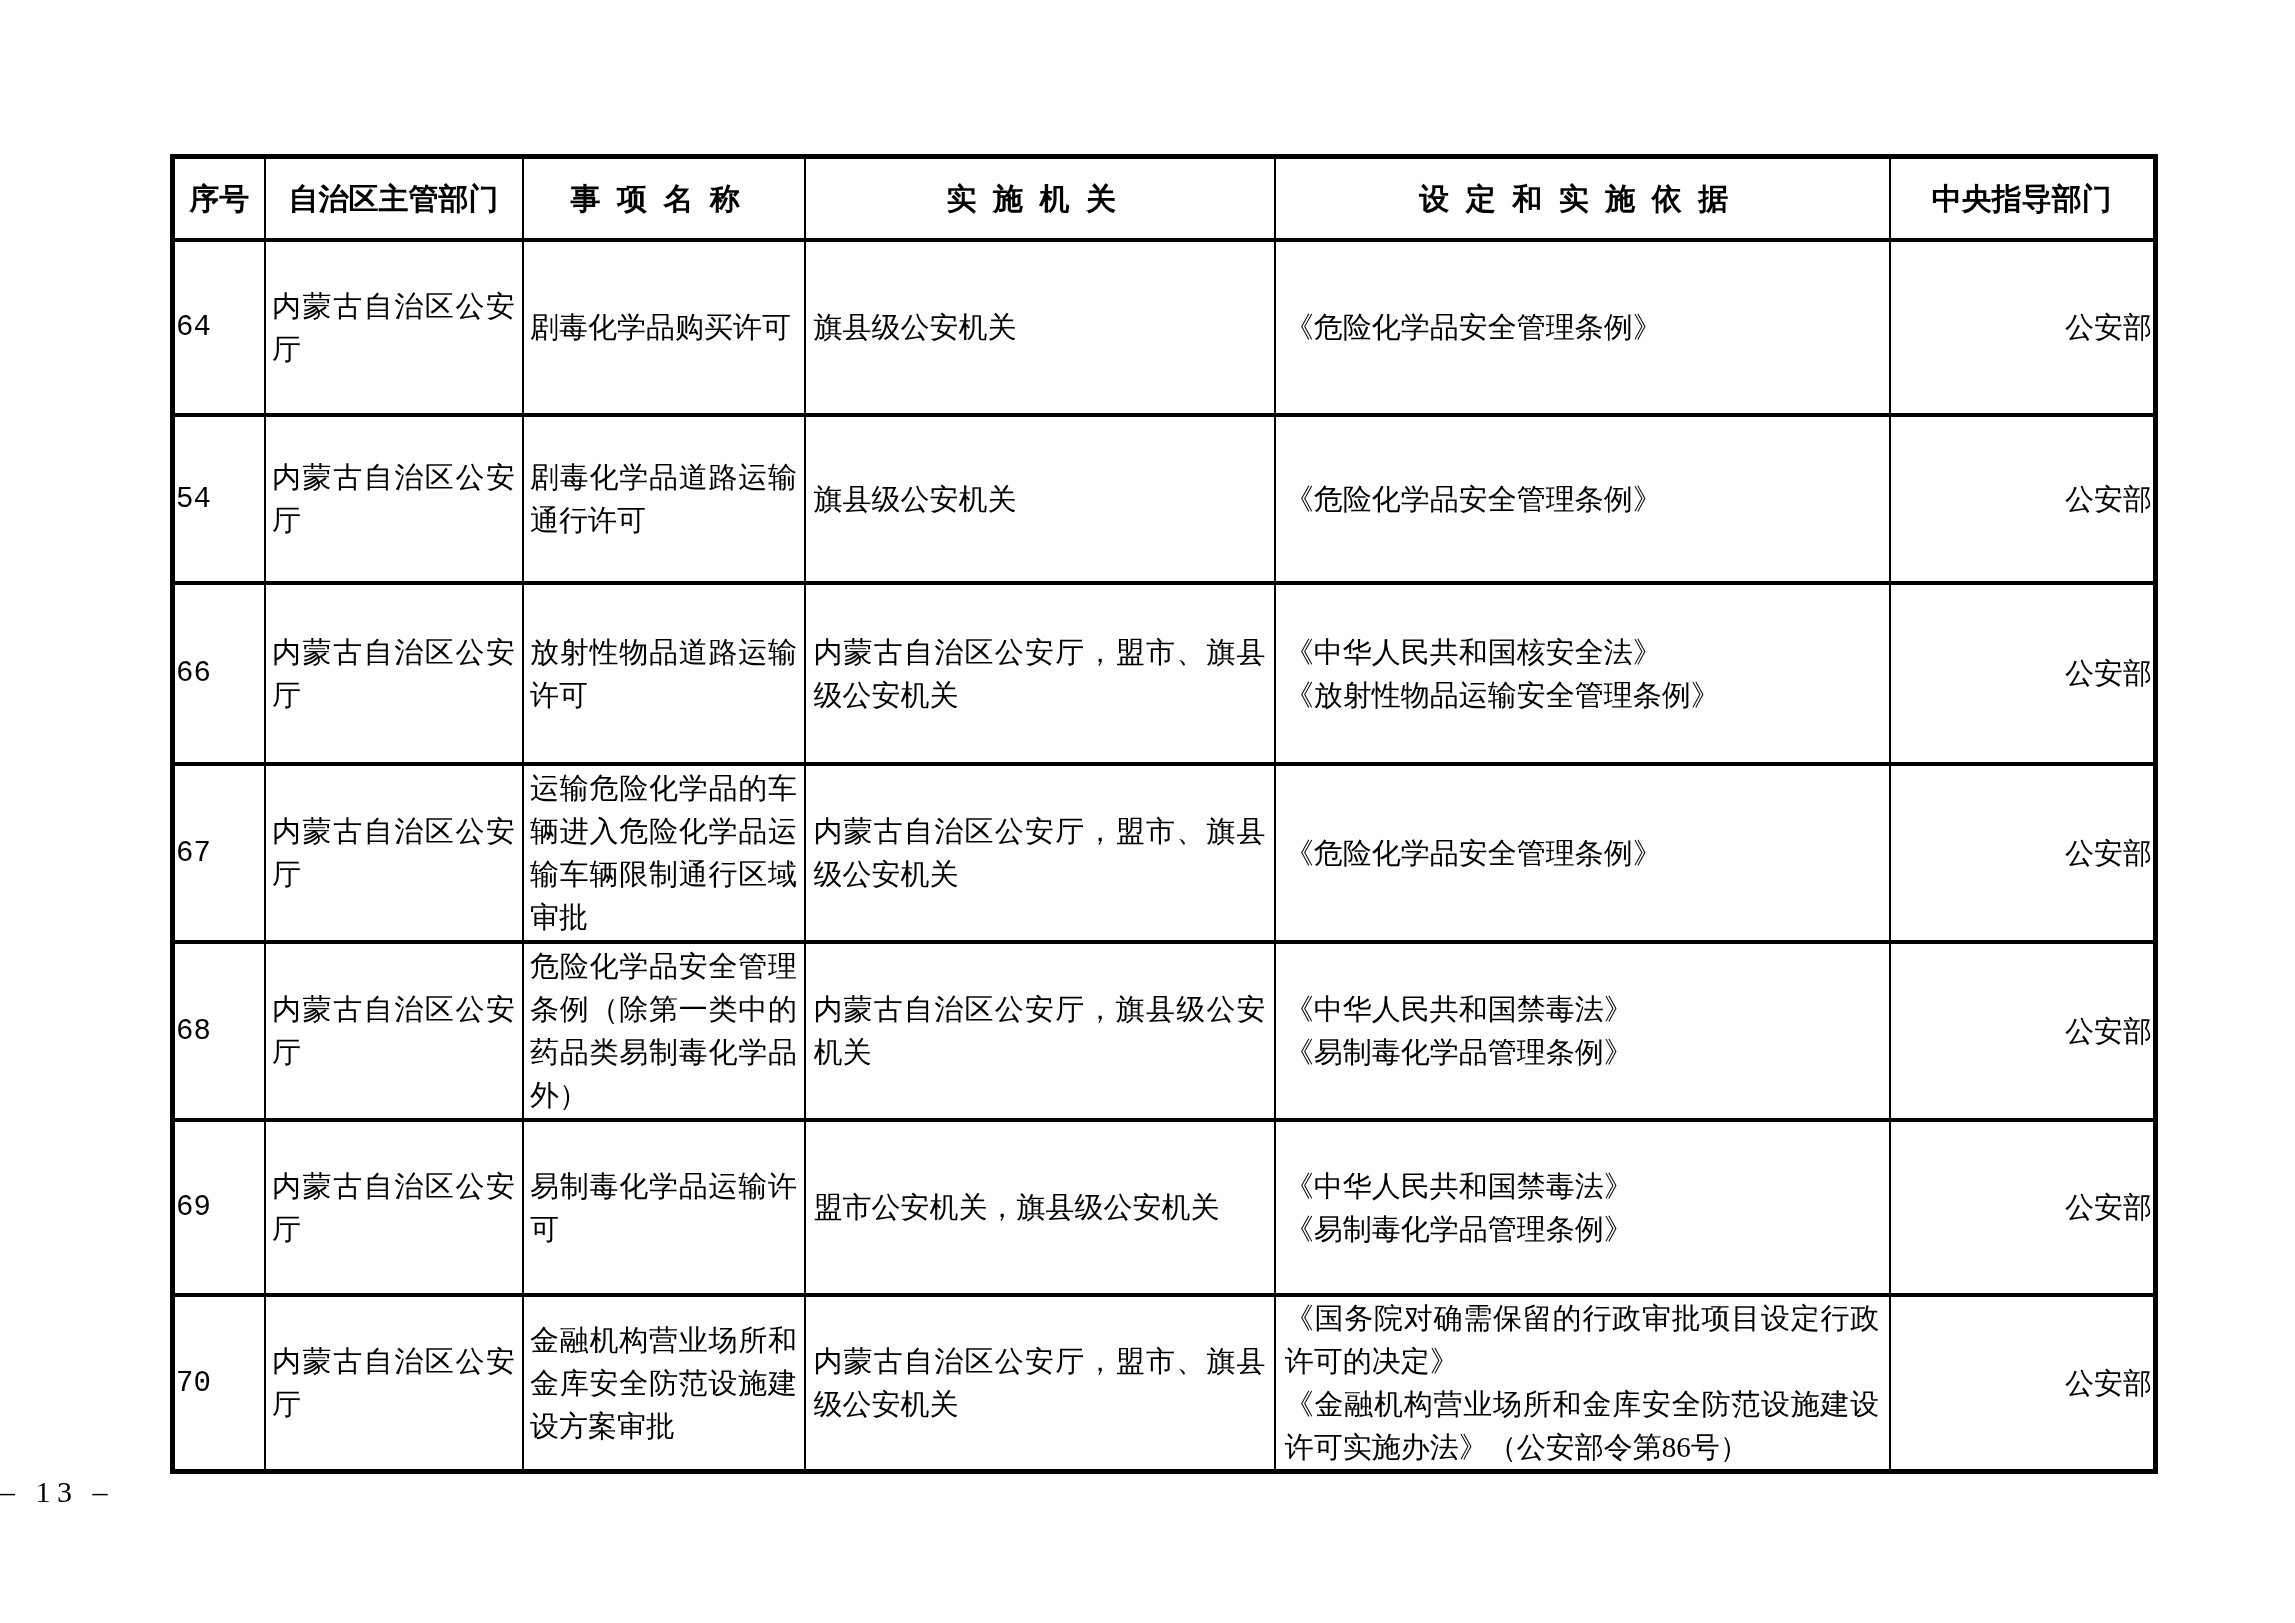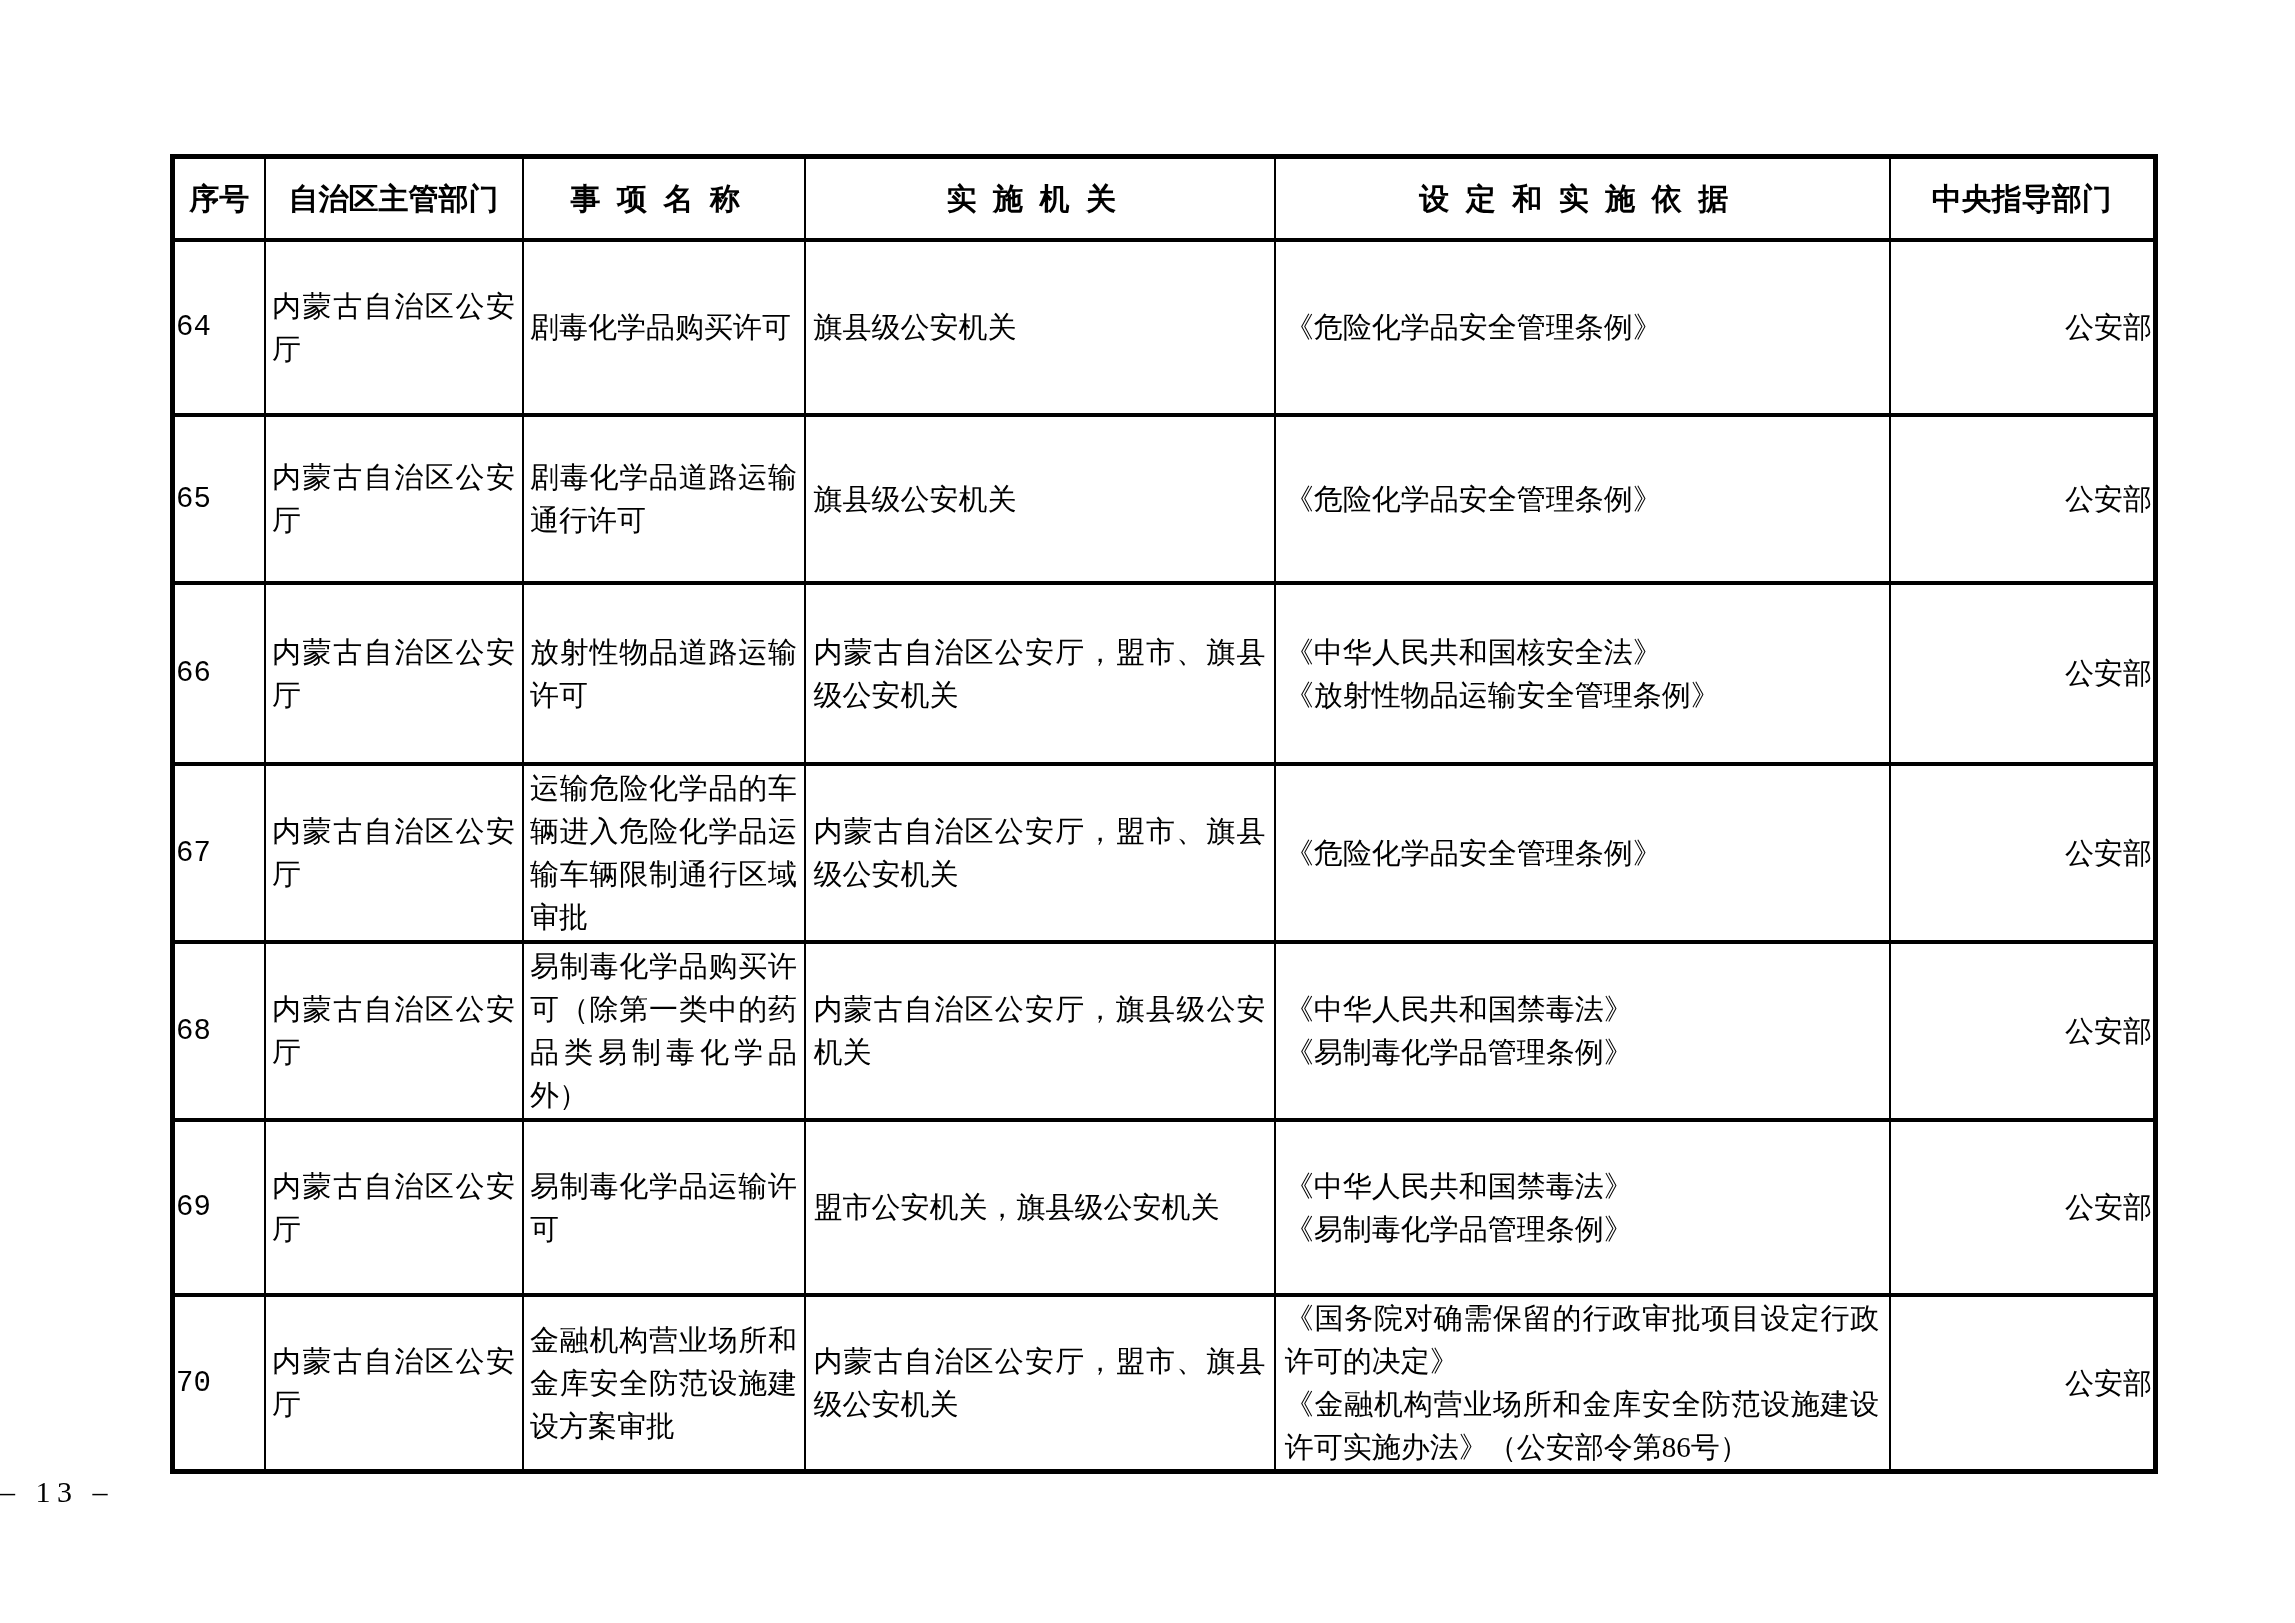--- a/index.html
+++ b/index.html
@@ -93,21 +93,21 @@
       <tr class="r-a">
         <td class="c-no">64</td>
         <td class="c-dept">内蒙古自治区公安厅</td>
         <td class="c-item">剧毒化学品购买许可</td>
         <td class="c-agency">旗县级公安机关</td>
         <td class="c-basis">《危险化学品安全管理条例》</td>
         <td class="c-central">公安部</td>
       </tr>
 
       <tr class="r-b">
-        <td class="c-no">65</td>
+        <td class="c-no">54</td>
         <td class="c-dept">内蒙古自治区公安厅</td>
         <td class="c-item">剧毒化学品道路运输通行许可</td>
         <td class="c-agency">旗县级公安机关</td>
         <td class="c-basis">《危险化学品安全管理条例》</td>
         <td class="c-central">公安部</td>
       </tr>
 
       <tr class="r-c">
         <td class="c-no">66</td>
         <td class="c-dept">内蒙古自治区公安厅</td>
@@ -123,21 +123,21 @@
         <td class="c-dept">内蒙古自治区公安厅</td>
         <td class="c-item">运输危险化学品的车辆进入危险化学品运输车辆限制通行区域审批</td>
         <td class="c-agency">内蒙古自治区公安厅，盟市、旗县级公安机关</td>
         <td class="c-basis">《危险化学品安全管理条例》</td>
         <td class="c-central">公安部</td>
       </tr>
 
       <tr class="r-e">
         <td class="c-no">68</td>
         <td class="c-dept">内蒙古自治区公安厅</td>
-        <td class="c-item">易制毒化学品购买许可（除第一类中的药品类易制毒化学品外）</td>
+        <td class="c-item">危险化学品安全管理条例（除第一类中的药品类易制毒化学品外）</td>
         <td class="c-agency">内蒙古自治区公安厅，旗县级公安机关</td>
         <td class="c-basis">《中华人民共和国禁毒法》
 《易制毒化学品管理条例》</td>
         <td class="c-central">公安部</td>
       </tr>
 
       <tr class="r-f">
         <td class="c-no">69</td>
         <td class="c-dept">内蒙古自治区公安厅</td>
         <td class="c-item">易制毒化学品运输许可</td>

